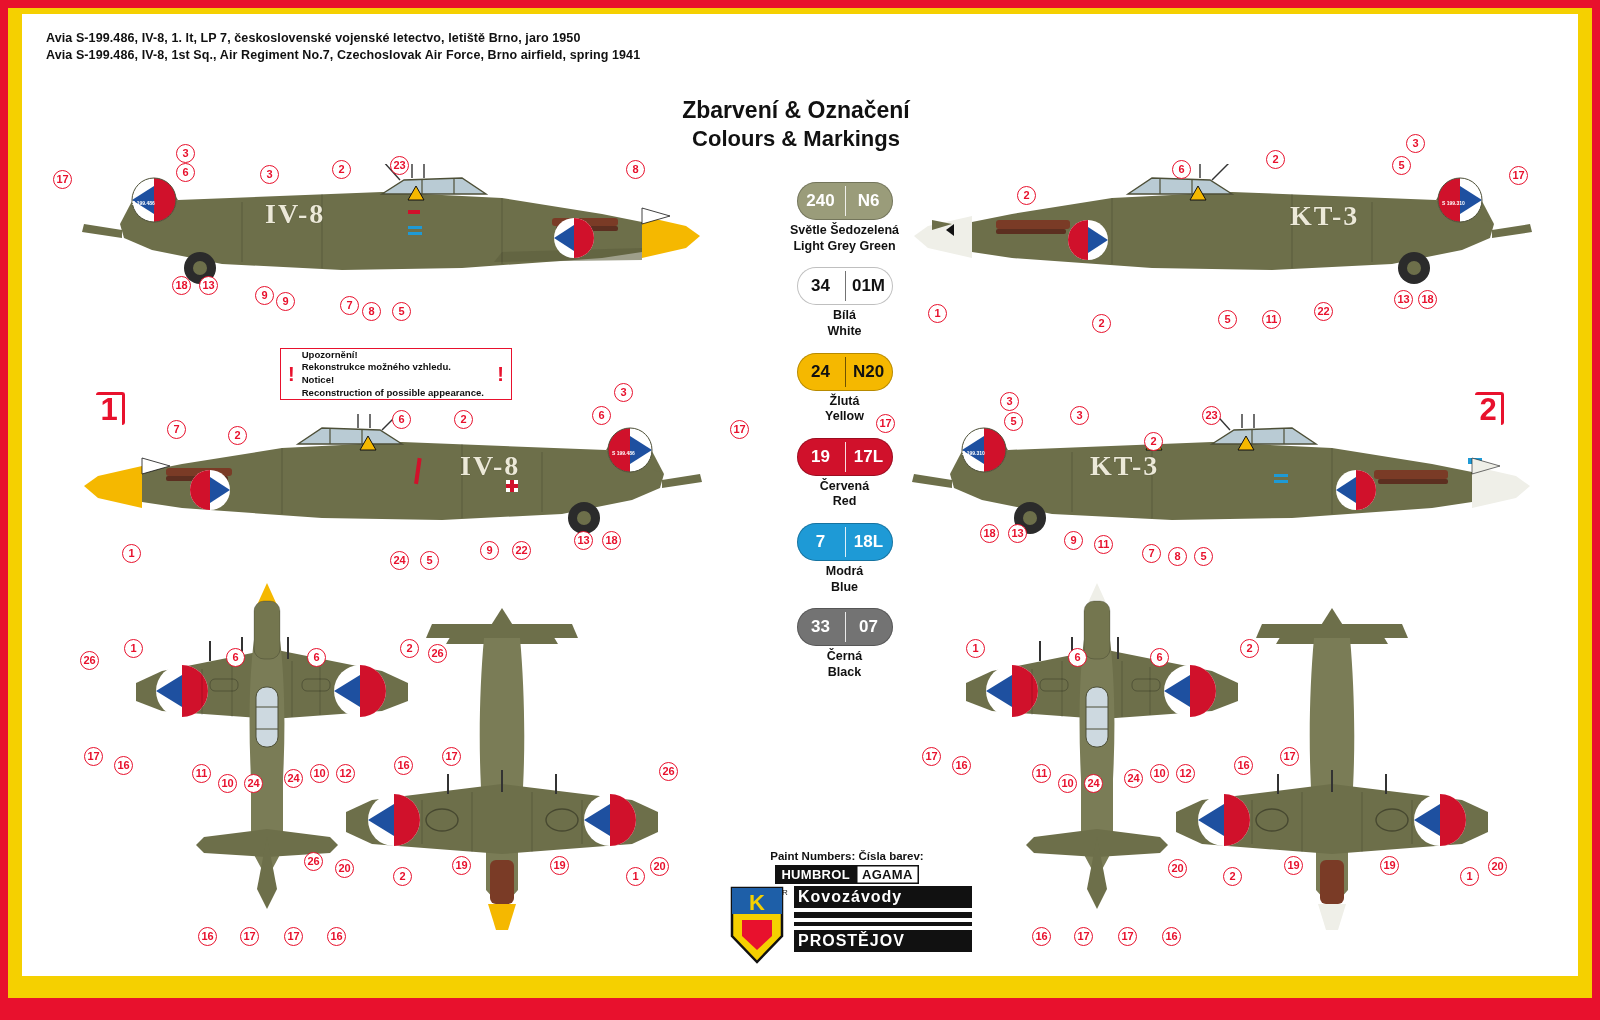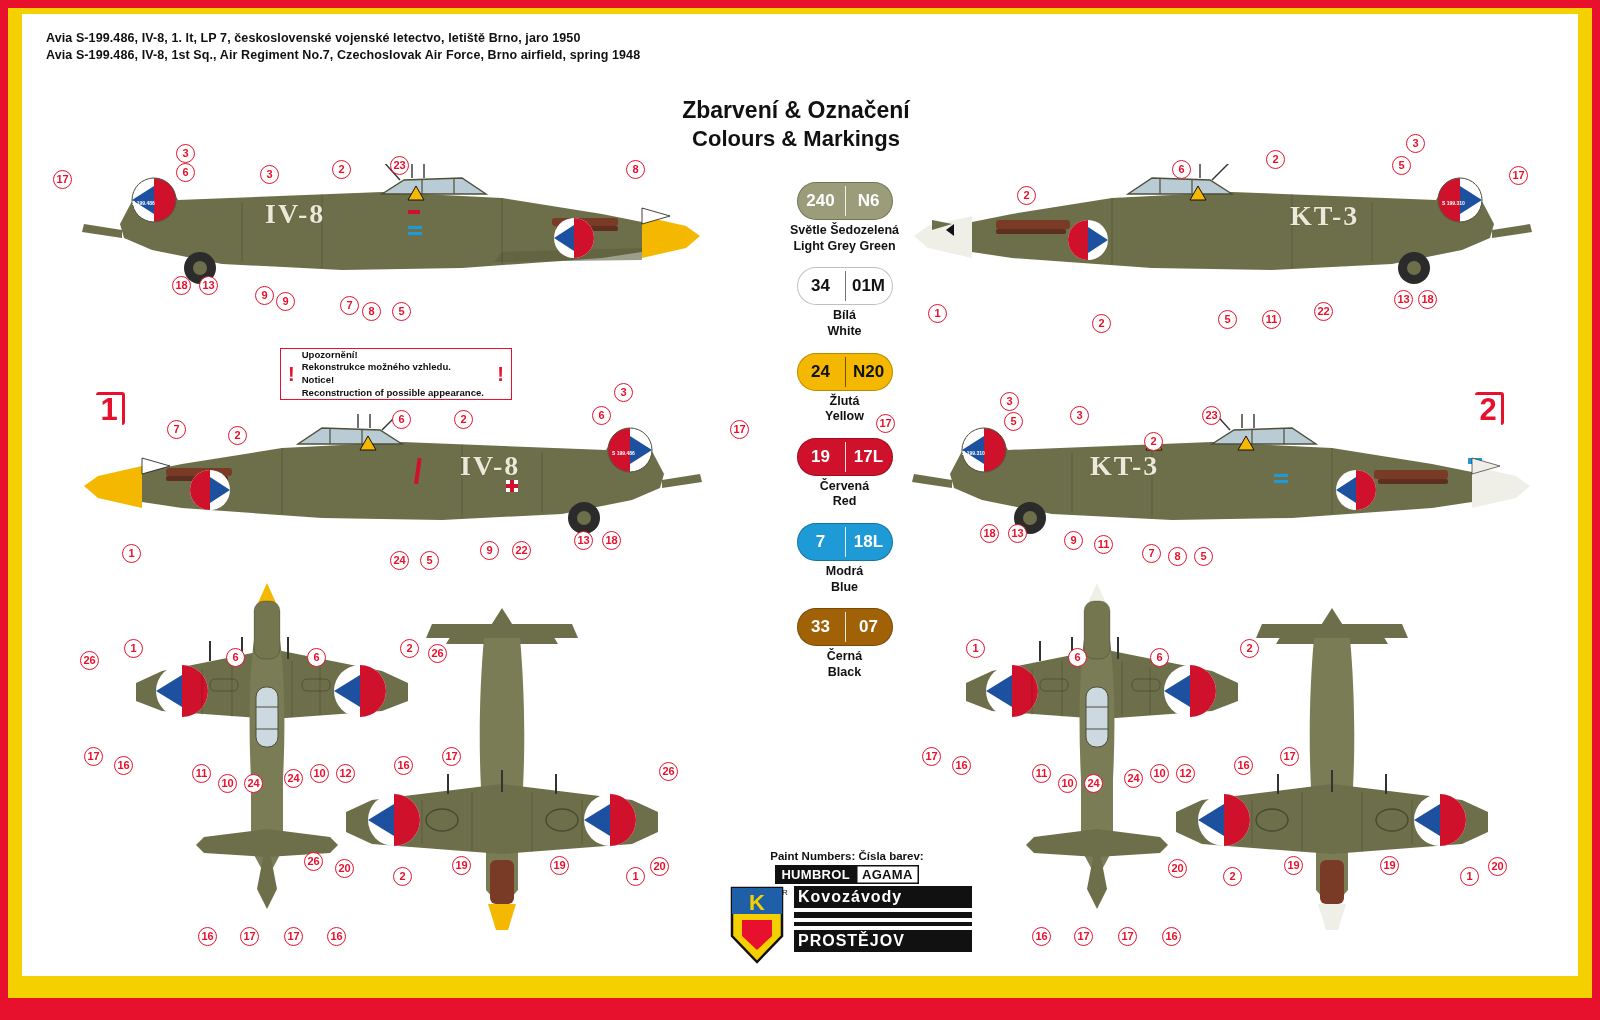--- a/index.html
+++ b/index.html
@@ -119,21 +119,21 @@
 </style>
 </head>
 <body>
 
 <div id="frame-yellow"></div>
 
 <div id="sheet">
 
   <div class="hdr" id="hdr-left">
     <div>Avia S-199.486, IV-8, 1. lt, LP 7, československé vojenské letectvo, letiště Brno, jaro 1950</div>
-    <div>Avia S-199.486, IV-8, 1st Sq., Air Regiment No.7, Czechoslovak Air Force, Brno airfield, spring 1948</div>
+    <div>Avia S-199.486, IV-8, 1st Sq., Air Regiment No.7, Czechoslovak Air Force, Brno airfield, spring 1941</div>
   </div>
 
   <div id="title">
     <div>Zbarvení &amp; Označení</div>
     <div class="l2">Colours &amp; Markings</div>
   </div>
 
   <div id="notice">
     <div class="ex">!</div>
     <div class="txt">
@@ -205,21 +205,21 @@
         <div class="divider"></div>
         <div class="num">18L</div>
       </div>
       <div class="chip-name">
         <div>Modrá</div>
         <div>Blue</div>
       </div>
     </div>
 
     <div class="chip-block">
-      <div class="chip" style="background:#a16207;color:#fff;">
+      <div class="chip" style="background:#737373;color:#fff;">
         <div class="num">33</div>
         <div class="divider"></div>
         <div class="num">07</div>
       </div>
       <div class="chip-name">
         <div>Černá</div>
         <div>Black</div>
       </div>
     </div>
   </div>

